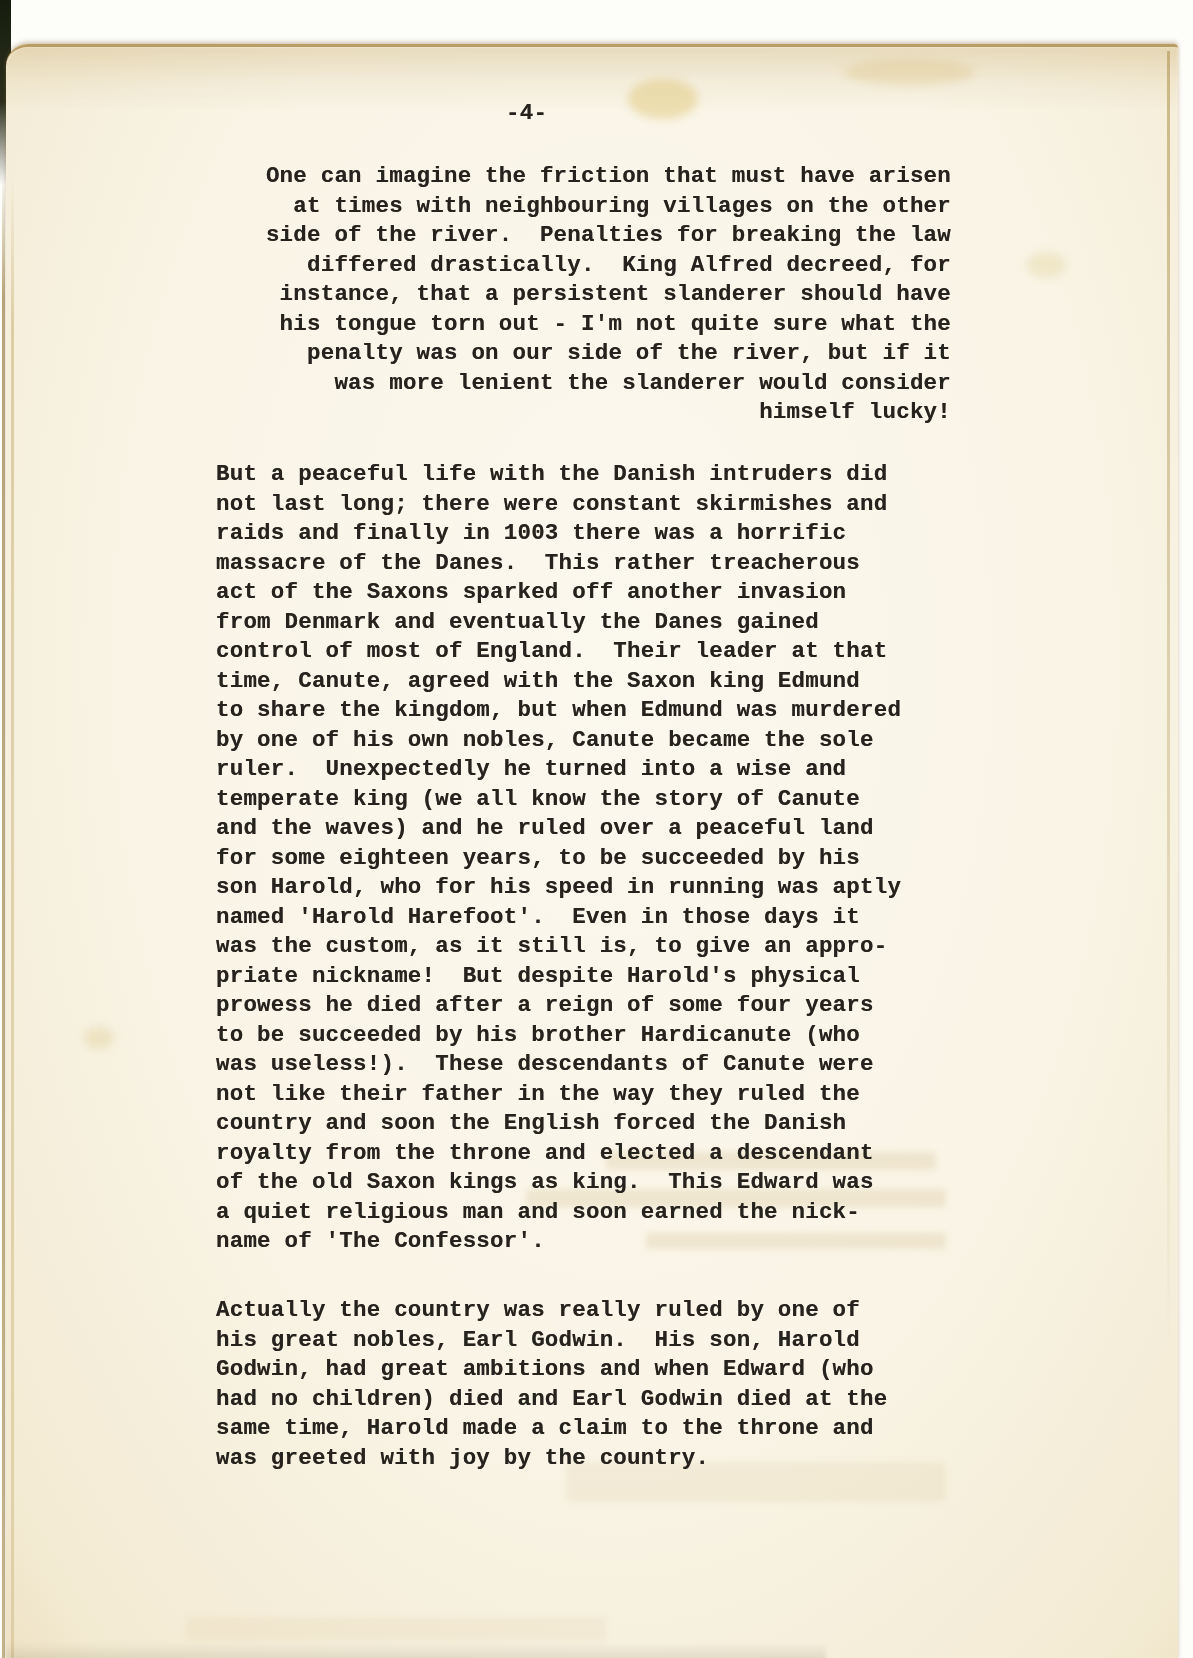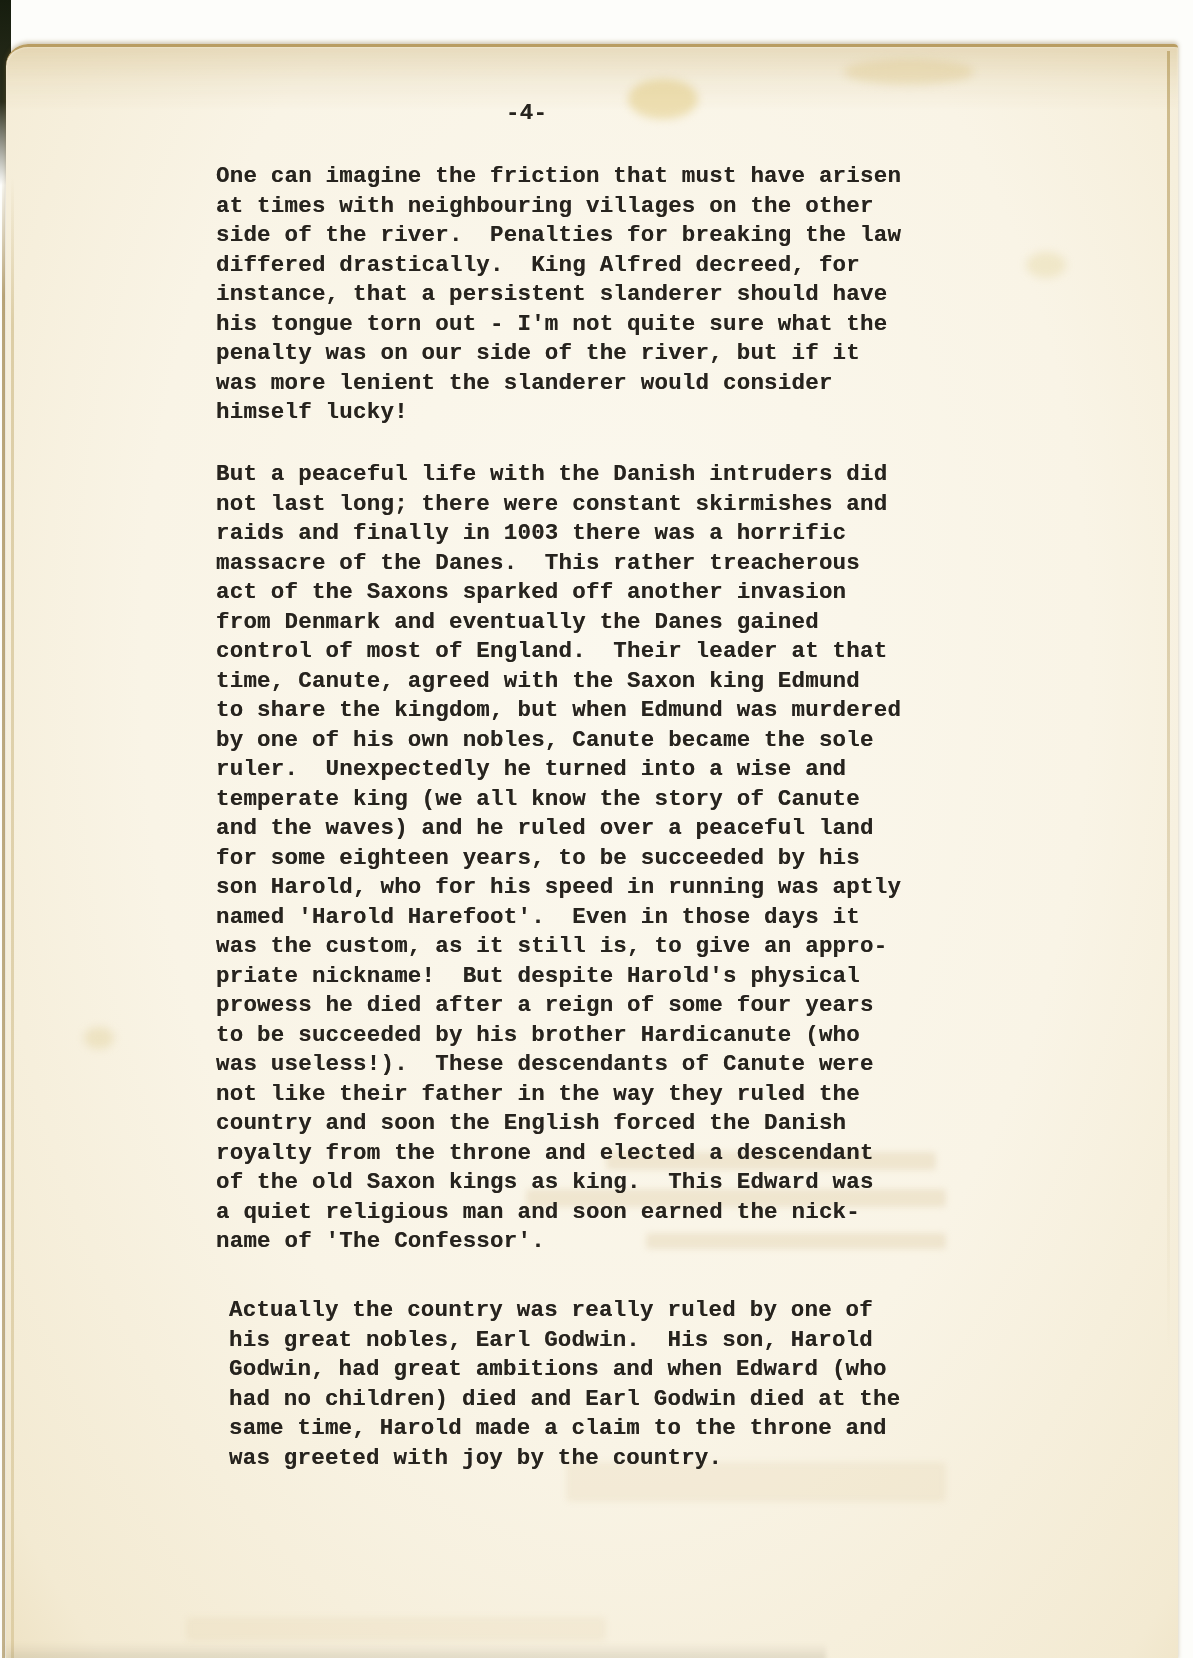--- a/index.html
+++ b/index.html
@@ -86,23 +86,23 @@
     position: absolute;
     color: #26231e;
     font-size: 22.5px;
     line-height: 29.5px;
     font-weight: bold;
     letter-spacing: 0.2px;
     white-space: pre-wrap;
     text-shadow: 0 0 0.6px rgba(38,32,25,0.55);
   }
   .page-number { top: 52px;  left: 500px; }
-  .para-1      { top: 115px; left: 210px; width: 735px; }
+  .para-1      { top: 115px; left: 210px; width: 735px; text-align: right; }
   .para-2      { top: 413px; left: 210px; width: 735px; }
-  .para-3      { top: 1249px; left: 223px; width: 735px; }
+  .para-3      { top: 1249px; left: 210px; width: 735px; }
 </style>
 </head>
 <body>
 
 <div class="scan">
 
   <div class="binding-strip"></div>
 
   <div class="page">
     <div class="age-band"></div>

